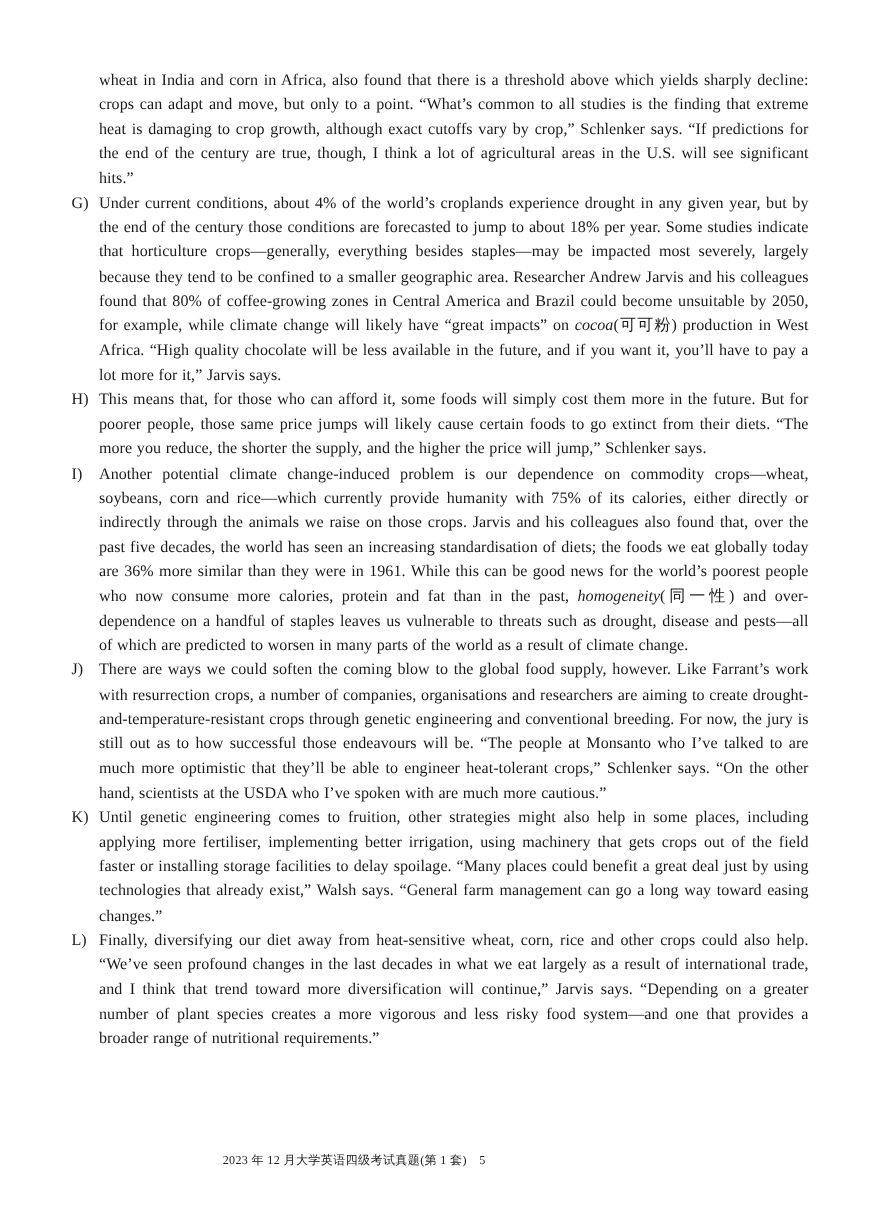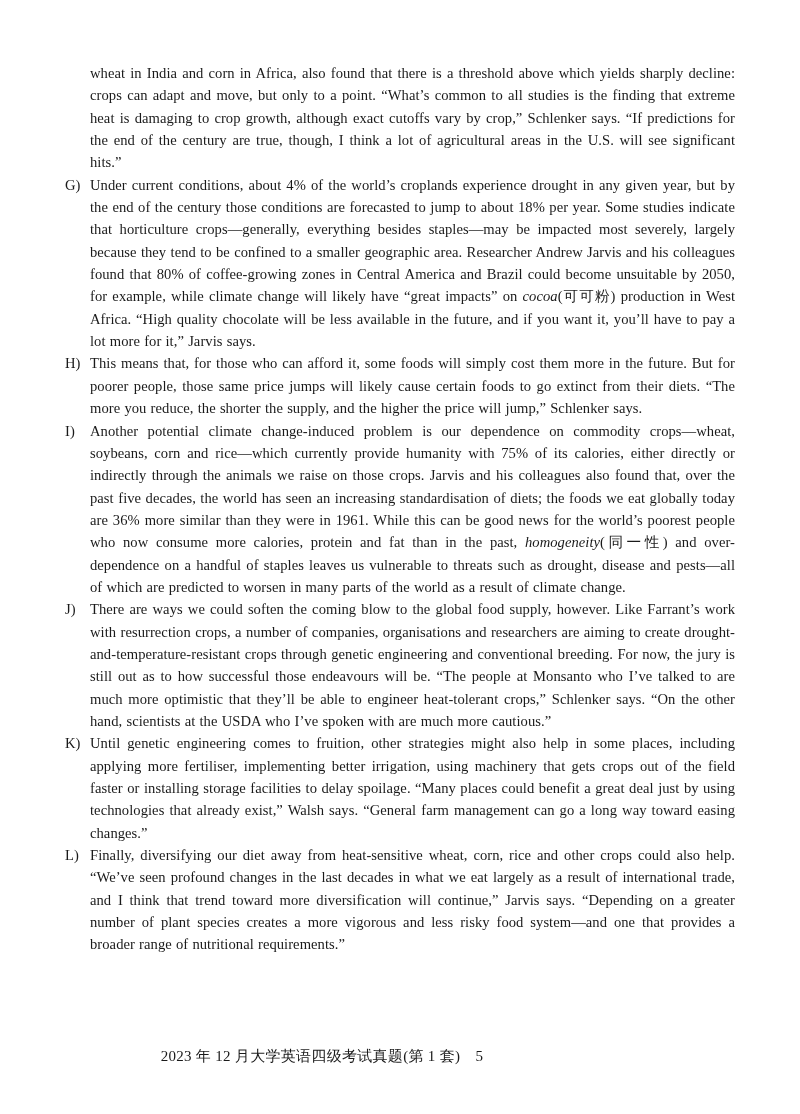--- a/index.html
+++ b/index.html
@@ -22,21 +22,21 @@
       letter-spacing: 0.05px;
       word-spacing: 0.5px;
     }
     .para .label {
       position: absolute; left: -25px; top: 0;
     }
     .para em { font-style: italic; }
     .footer {
       position: absolute; left: 0; top: 1047px; width: 644px;
       text-align: center;
-      font-size: 15px;
+      font-size: 11px;
       letter-spacing: 0.3px;
     }
   </style>
 </head>
 <body>
 
 <div class="page">
 
   <p class="para">
     <span>wheat in India and corn in Africa, also found that there is a threshold above which yields sharply decline: crops can adapt and move, but only to a point. “What’s common to all studies is the finding that extreme heat is damaging to crop growth, although exact cutoffs vary by crop,” Schlenker says. “If predictions for the end of the century are true, though, I think a lot of agricultural areas in the U.S. will see significant hits.”</span>

